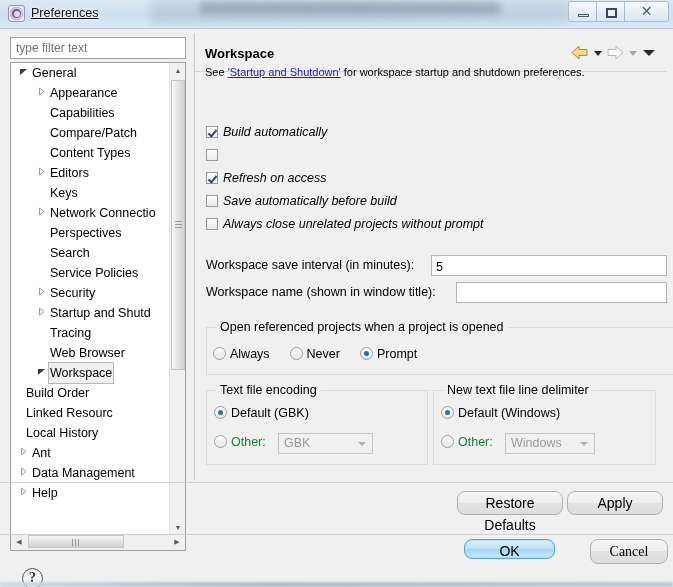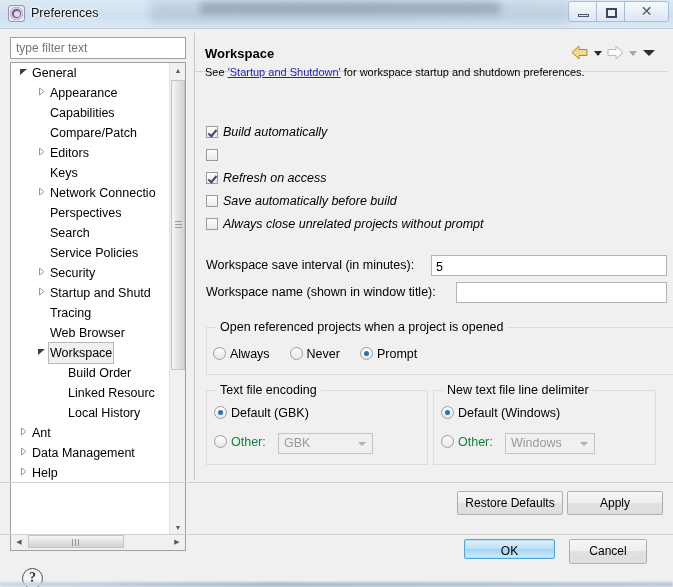--- a/index.html
+++ b/index.html
@@ -72,20 +72,21 @@
     border-radius: 50%;
     background: #dedbec;
   }
   .tb-title {
     position: absolute;
     left: 31px; top: 6px;
     font-size: 12.5px;
     color: #12161c;
     text-shadow: 0 0 3px #ffffff, 0 0 5px #ffffff;
     white-space: nowrap;
+    text-decoration: underline;
   }
 
   .tb-buttons {
     position: absolute;
     right: 4px; top: 1px;
     height: 22px;
     display: flex;
   }
   .tb-btn {
     width: 29px; height: 21px;
@@ -178,21 +179,21 @@
     width: 13px;
     text-align: center;
     color: #6e6e6e;
     font-size: 8px;
     vertical-align: 1px;
   }
   .arrow.open { color: #3c3c3c; }
   .arrow.none { color: transparent; }
   .lvl0 { padding-left: 6px; }
   .lvl1 { padding-left: 24px; }
-  .lvl2 { padding-left: 42px; }
+  .lvl2 { }
 
   
   .vscroll {
     position: absolute;
     right: 0; top: 0;
     width: 16px; height: 473px;
     background: #f0f0f0;
     border-left: 1px solid #e2e2e2;
     box-sizing: border-box;
   }
@@ -449,25 +450,25 @@
     border-right: 4px solid transparent;
     border-top: 4px solid #b0b0b0;
   }
 
   
   .btn {
     position: absolute;
     background: linear-gradient(180deg,#f6f6f6 0%,#eeeeee 48%,#e2e2e2 50%,#dedede 100%);
     border: 1px solid #b0b0b0;
     box-sizing: border-box;
-    font-size: 12px;
+    font-size: 14px;
     text-align: center;
     color: #000;
     cursor: default;
-    border-radius: 2px;
+    border-radius: 8px;
   }
   .btn.default {
     background: linear-gradient(180deg,#dff0fb 0%,#bfe3f7 46%,#a2d6f3 52%,#cfeafd 100%);
     border: 1px solid #4ea6dc;
     box-shadow: 0 0 0 1px #b8dcf0 inset;
   }
 
   .footer-sep {
     position: absolute;
     left: 0; top: 453px;
@@ -542,20 +543,21 @@
     <div class="treepanel">
       <div class="treeview" id="treeview">
           <div class="tree-item lvl0"><span class="arrow open"><svg width="9" height="9" viewBox="0 0 9 9">
                 <path d="M1 2 L8 2 L1 8 Z" fill="#3c3c3c"></path>
               </svg></span><span class="lbl">General</span></div>
           <div class="tree-item lvl1"><span class="arrow "><svg width="9" height="9" viewBox="0 0 9 9">
                 <path d="M2.5 1 L7 4.5 L2.5 8 Z" fill="none" stroke="#9a9a9a" stroke-width="1"></path>
               </svg></span><span class="lbl">Appearance</span></div>
           <div class="tree-item lvl1"><span class="arrow none"></span><span class="lbl">Capabilities</span></div>
           <div class="tree-item lvl1"><span class="arrow none"></span><span class="lbl">Compare/Patch</span></div>
+          <div class="tree-item lvl1"><span class="arrow none"></span><span class="lbl">Content Types</span></div>
           <div class="tree-item lvl1"><span class="arrow "><svg width="9" height="9" viewBox="0 0 9 9">
                 <path d="M2.5 1 L7 4.5 L2.5 8 Z" fill="none" stroke="#9a9a9a" stroke-width="1"></path>
               </svg></span><span class="lbl">Editors</span></div>
           <div class="tree-item lvl1"><span class="arrow none"></span><span class="lbl">Keys</span></div>
           <div class="tree-item lvl1"><span class="arrow "><svg width="9" height="9" viewBox="0 0 9 9">
                 <path d="M2.5 1 L7 4.5 L2.5 8 Z" fill="none" stroke="#9a9a9a" stroke-width="1"></path>
               </svg></span><span class="lbl">Network Connectio</span></div>
           <div class="tree-item lvl1"><span class="arrow none"></span><span class="lbl">Perspectives</span></div>
           <div class="tree-item lvl1"><span class="arrow none"></span><span class="lbl">Search</span></div>
           <div class="tree-item lvl1"><span class="arrow none"></span><span class="lbl">Service Policies</span></div>
@@ -697,19 +699,19 @@
     </div>
 
     <div class="footer-sep"></div>
 
     <div class="btn" style="left:457px; top:462px; width:106px; height:24px; line-height:22px;">Restore Defaults</div>
     <div class="btn" style="left:567px; top:462px; width:96px; height:24px; line-height:22px;">Apply</div>
 
     <div class="bottom-sep"></div>
 
     <div class="btn default" style="left:464px; top:510px; width:91px; height:20px; line-height:23px;">OK</div>
-    <div class="btn" style="left:569px; top:510px; width:78px; height:25px; line-height:23px;">Cancel</div>
+    <div class="btn" style="left:590px; top:510px; width:78px; height:25px; line-height:23px;font-family:Liberation Serif, serif;">Cancel</div>
 
     <div class="help-icon">?</div>
   </div>
 
   <div class="bottom-strip"></div>
 </div>
 
 </body></html>

